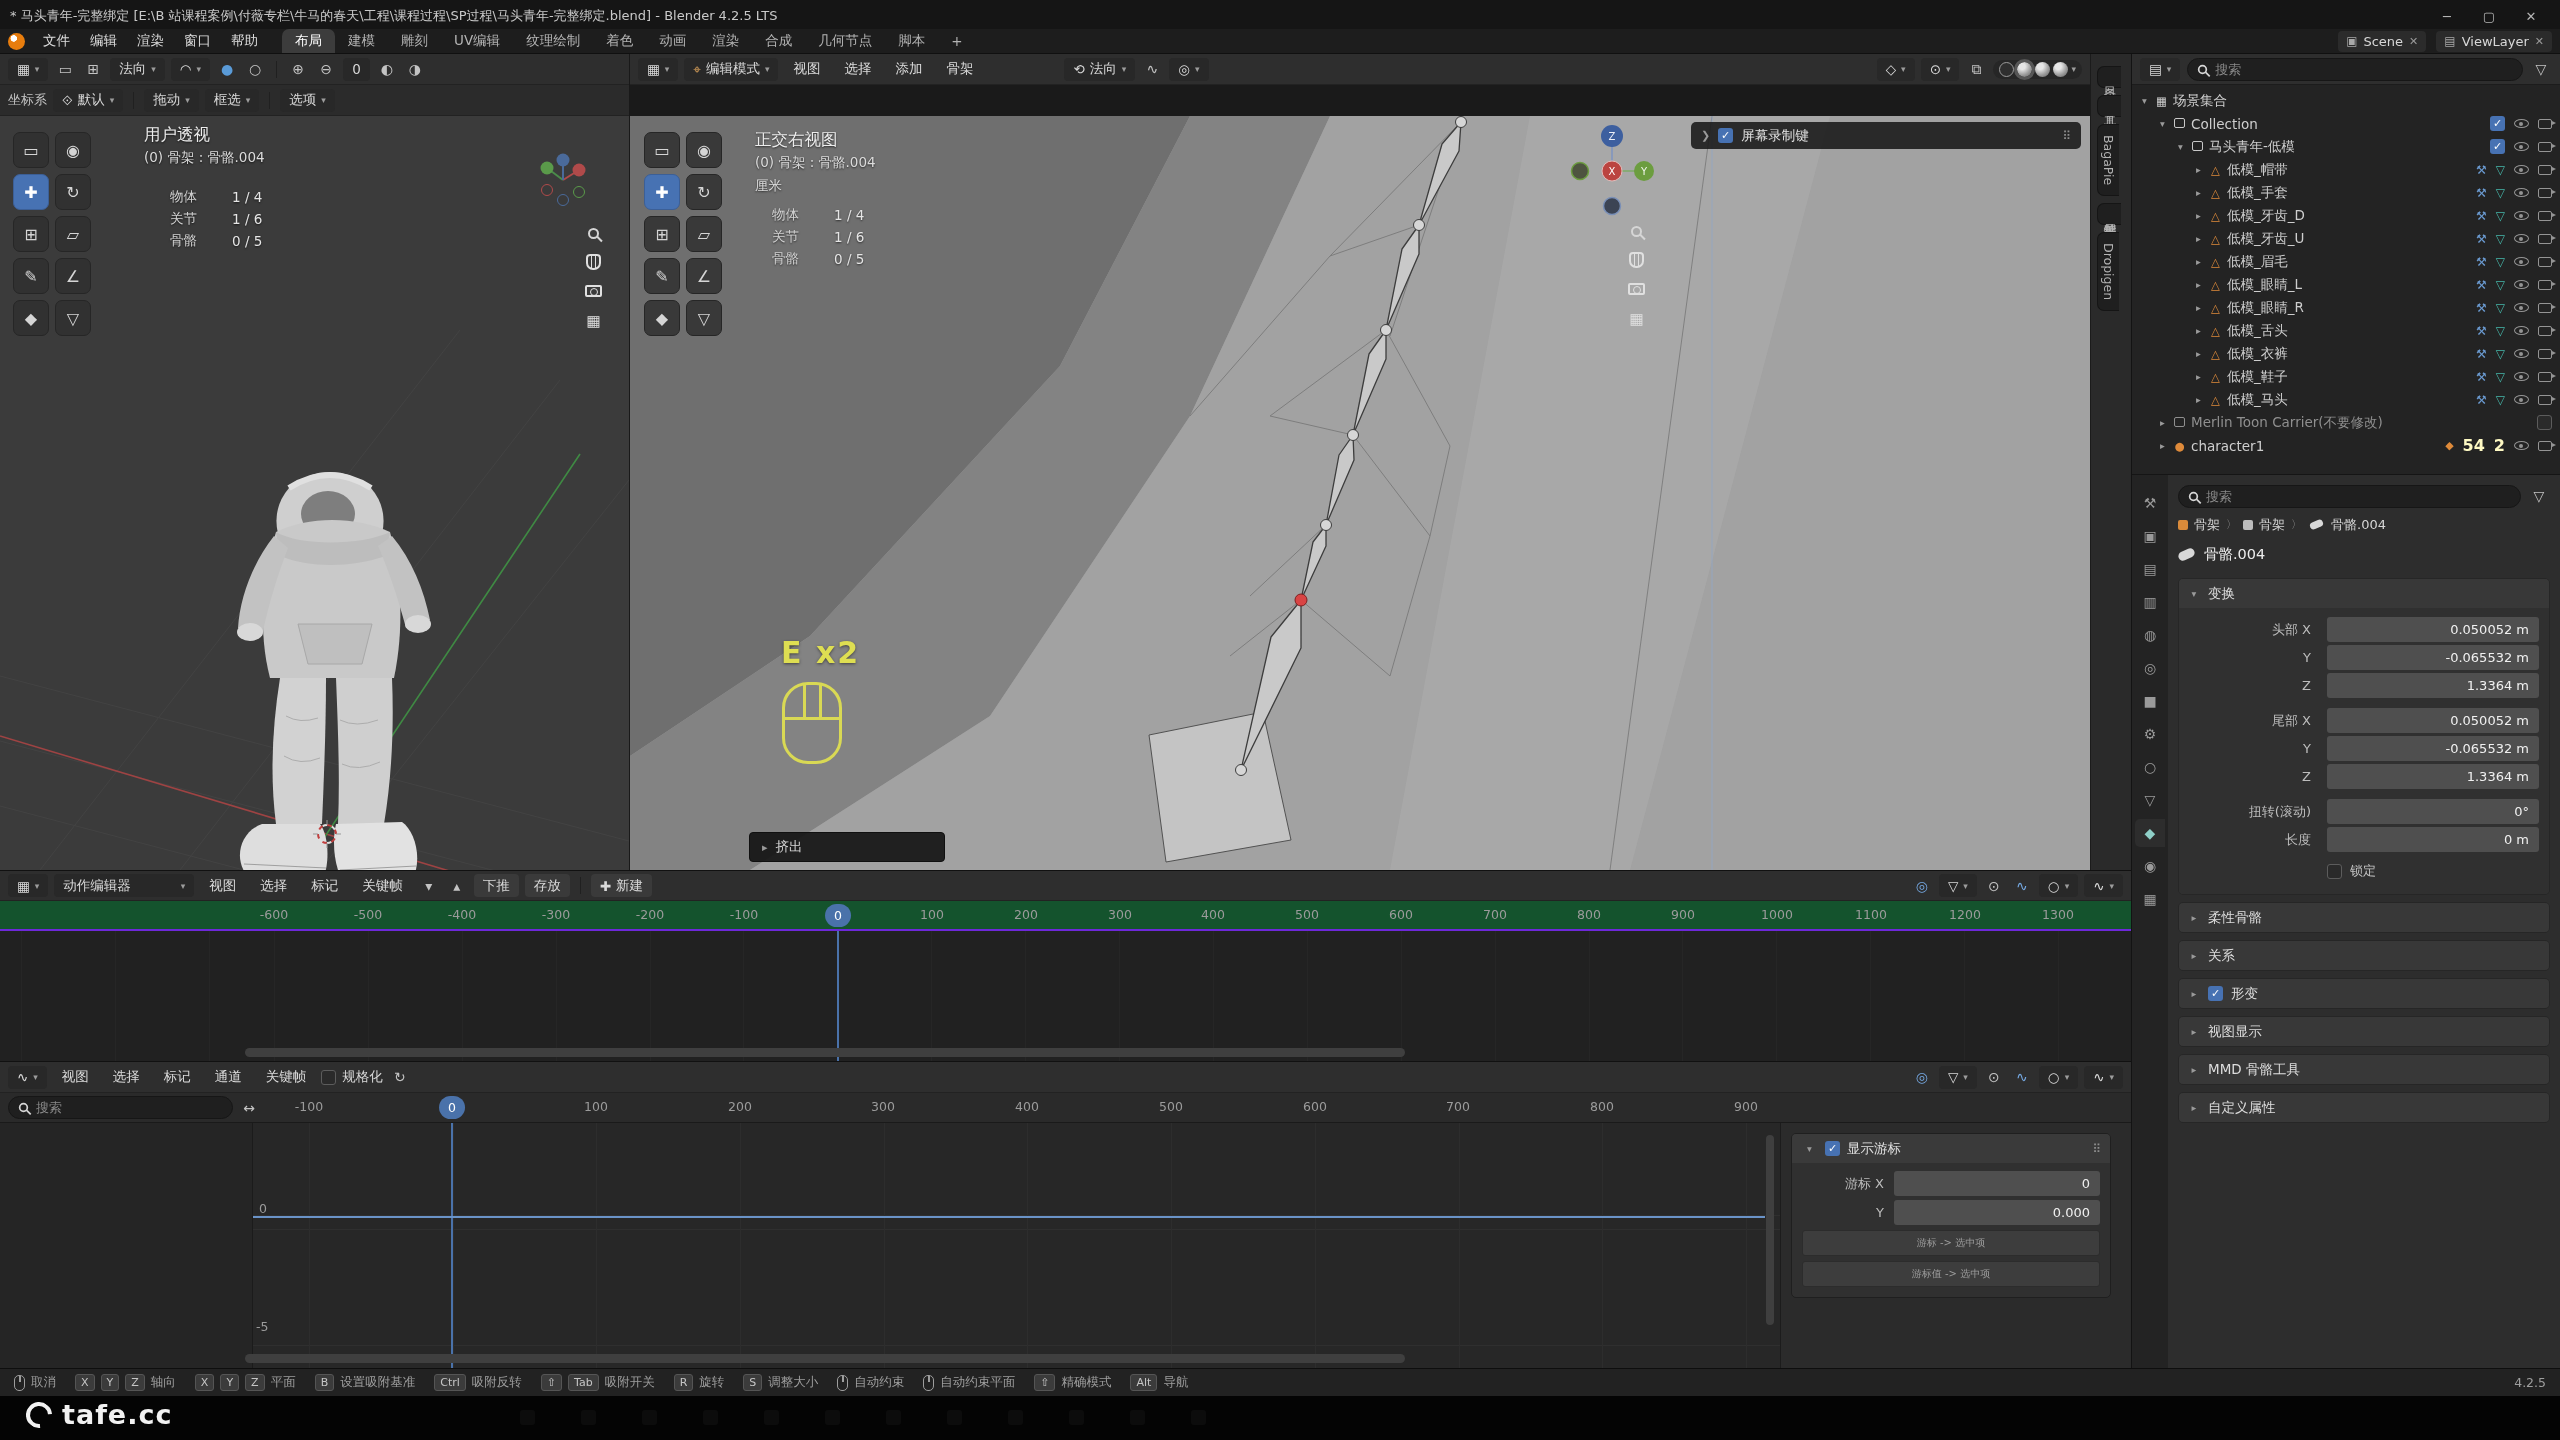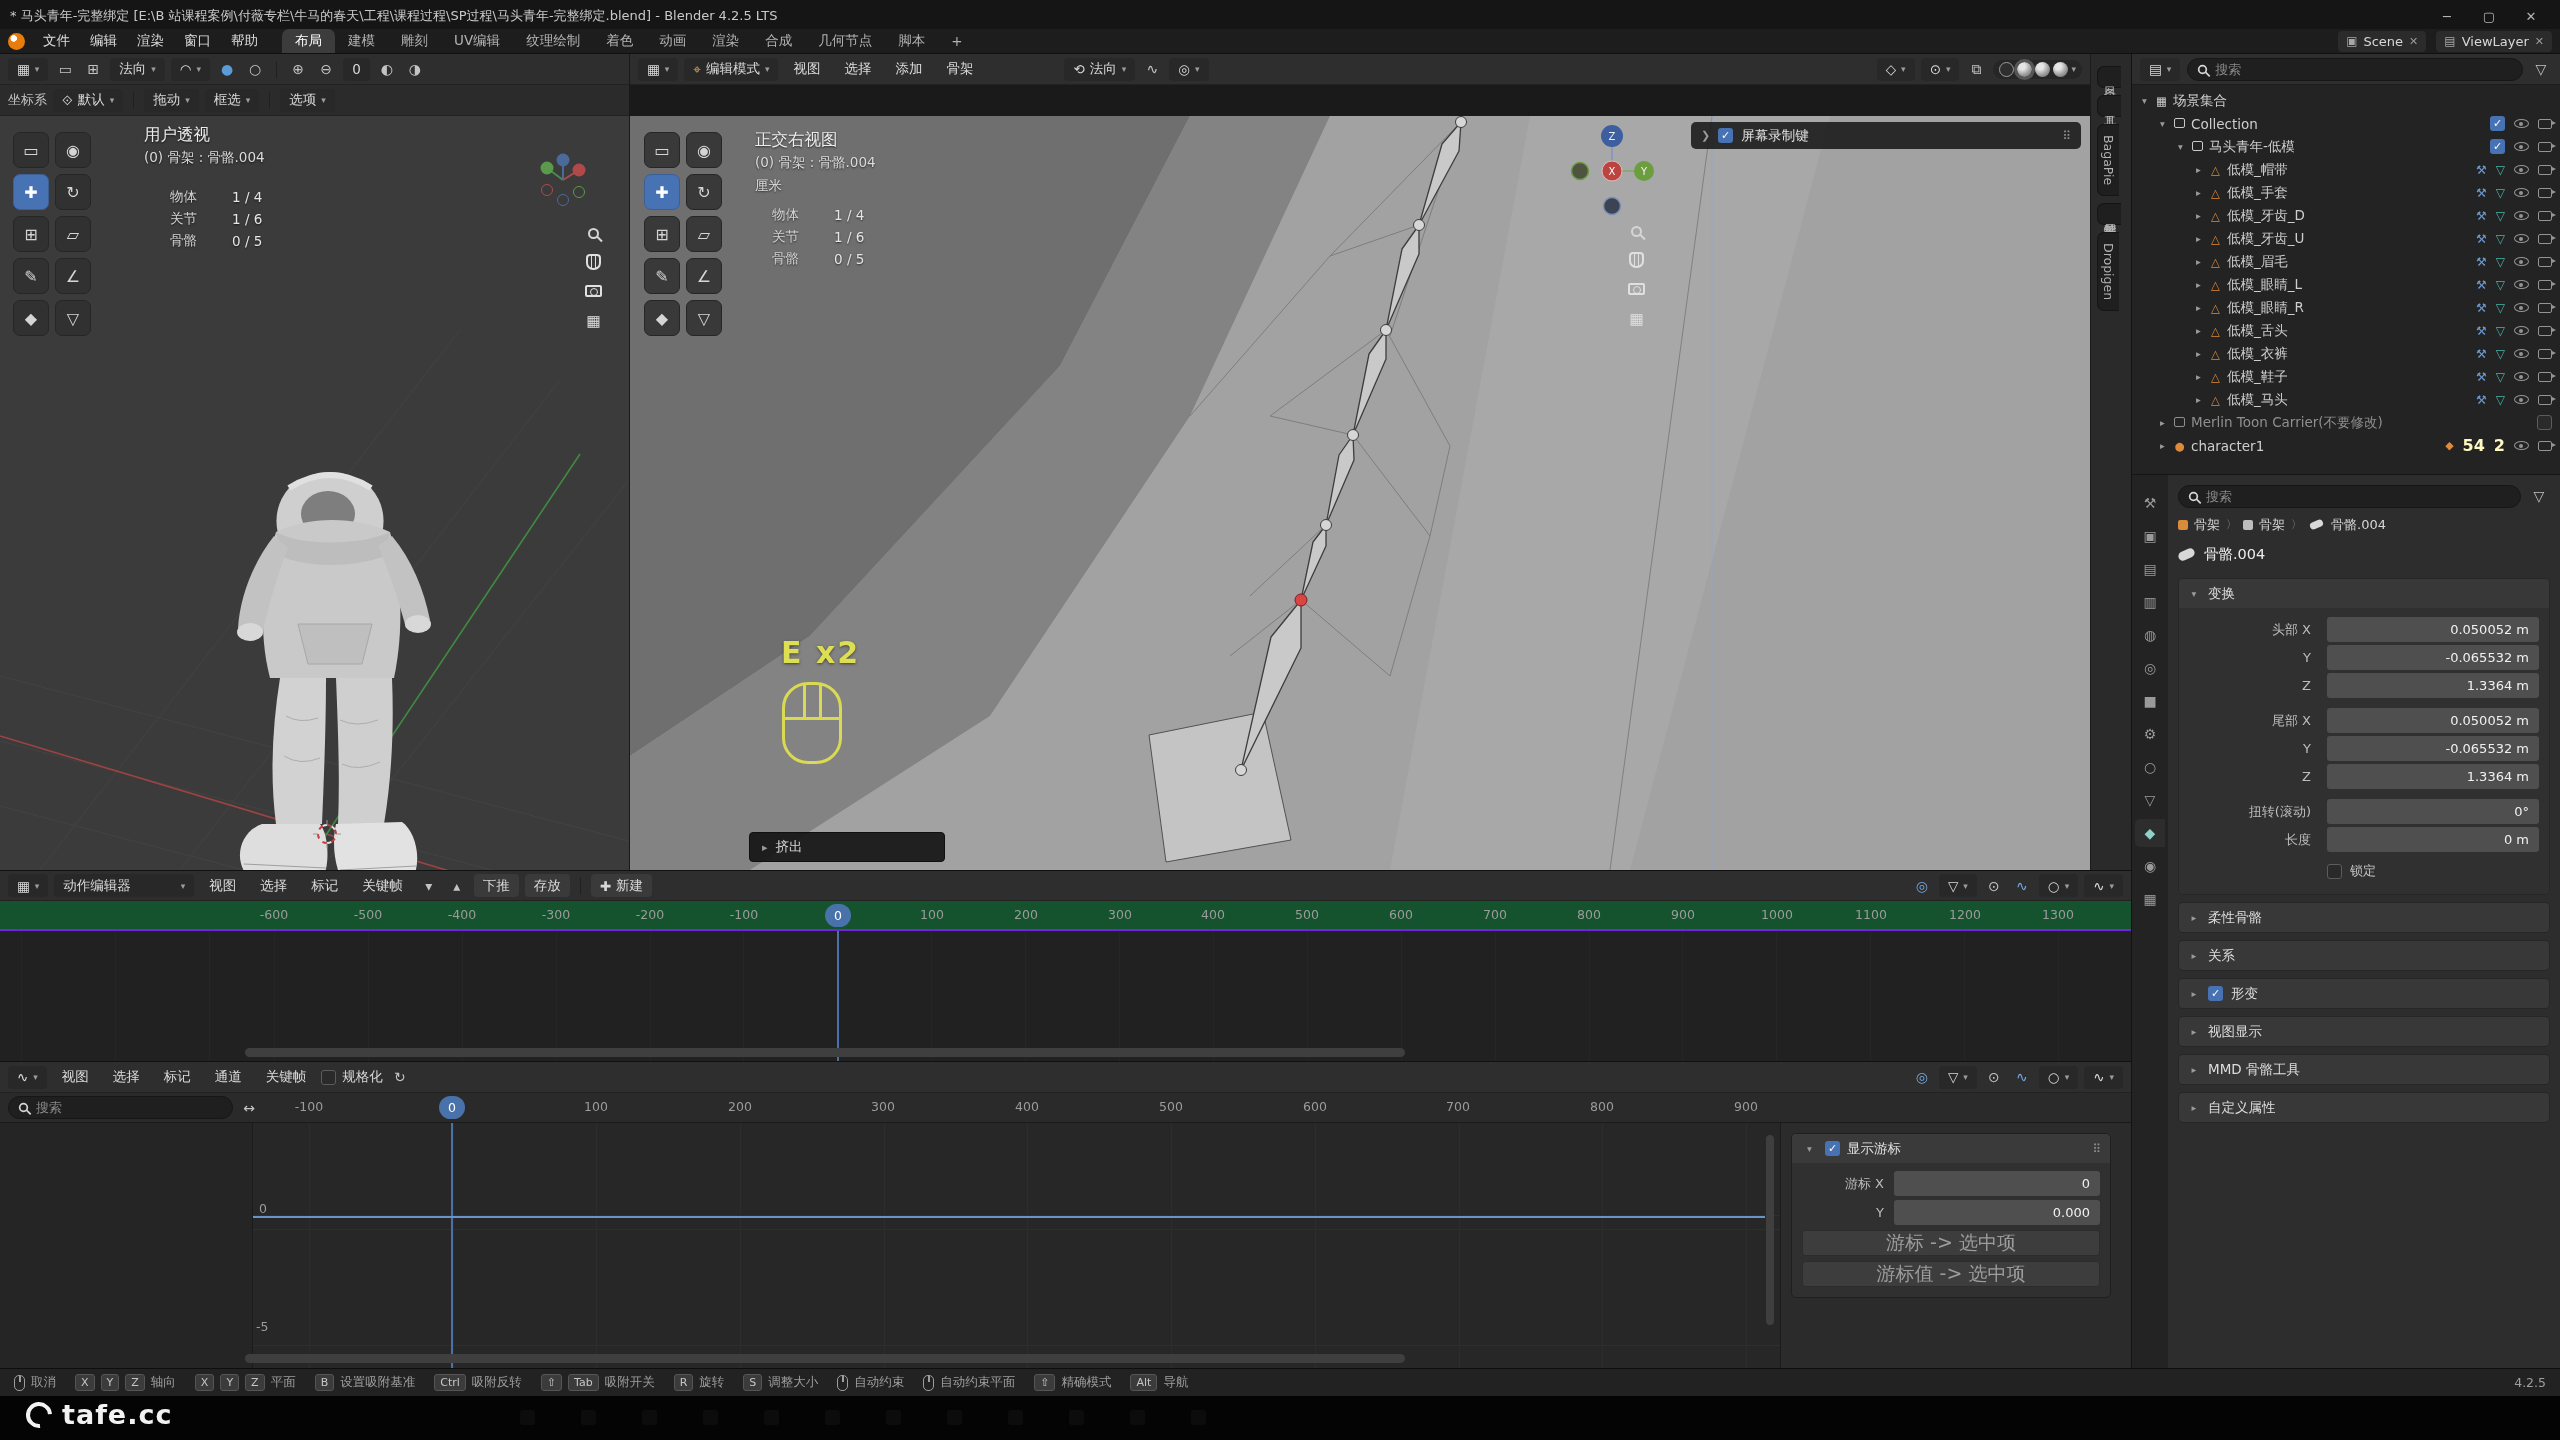--- a/index.html
+++ b/index.html
@@ -100,21 +100,21 @@
   .graph-sub{position:absolute;left:0;top:31px;width:100%;height:30px;background:#2a2a2a;border-bottom:1px solid #1a1a1a;}
   .graph-region{position:absolute;left:0;top:61px;width:100%;height:246px;background-color:#272727;background-image:repeating-linear-gradient(90deg,#2d2d2d 0 1px,transparent 1px 143.7px),repeating-linear-gradient(0deg,#2f2f2f 0 1px,transparent 1px 116px);background-position:309px 0,0 93px;}
   .gchan{position:absolute;left:0;top:0;width:253px;height:100%;background:#252525;border-right:1px solid #1b1b1b;}
   .gside{position:absolute;right:0;top:0;width:351px;height:100%;background:#2b2b2b;border-left:1px solid #1c1c1c;}
   .cursor-panel{margin:10px;width:320px;background:#303030;border:1px solid #1f1f1f;border-radius:5px;overflow:hidden;}
   .cp-head{height:29px;background:#3a3a3a;display:flex;align-items:center;gap:7px;padding:0 9px;font-size:13.5px;color:#e0e0e0;}
   .cp-body{padding:8px 10px 10px;}
   .cp-row{display:flex;align-items:center;margin-bottom:4px;}
   .cp-lab{width:92px;text-align:right;padding-right:10px;color:#bdbdbd;font-size:13px;}
   .pfield{flex:1;background:#4f4f4f;border-radius:3px;height:25px;display:flex;align-items:center;justify-content:flex-end;padding:0 10px;color:#f0f0f0;font-size:13px;}
-  .cp-btn{height:26px;background:#3d3d3d;border:1px solid #2c2c2c;border-radius:3px;display:flex;align-items:center;justify-content:center;color:#9c9c9c;font-size:19px;margin-top:5px;}
+  .cp-btn{height:26px;background:#3d3d3d;border:1px solid #2c2c2c;border-radius:3px;display:flex;align-items:center;justify-content:center;color:#9c9c9c;font-size:10px;margin-top:5px;}
   .ylab{position:absolute;font-size:12.5px;color:#9b9b9b;}
   .vscroll{position:absolute;width:8px;border-radius:4px;background:#3f3f3f;}
   
   .outliner{position:absolute;left:2131px;top:54px;width:429px;height:420px;background:#232323;border-left:1px solid #131313;}
   .outl-head{height:31px;background:#2e2e2e;border-bottom:1px solid #1c1c1c;display:flex;align-items:center;gap:7px;padding:0 8px;}
   .orow{height:23px;display:flex;align-items:center;font-size:13.5px;color:#cecece;padding-right:8px;white-space:nowrap;}
   .oarr{width:17px;text-align:center;font-size:9.5px;color:#9a9a9a;flex:0 0 auto;}
   .oic{width:17px;margin-right:3px;text-align:center;font-size:11.5px;flex:0 0 auto;}
   .oc-box{display:inline-block;width:11px;height:10px;border:1.5px solid #c9c9c9;border-radius:2px;}
   .tail{margin-left:auto;display:flex;gap:9px;align-items:center;flex:0 0 auto;}

